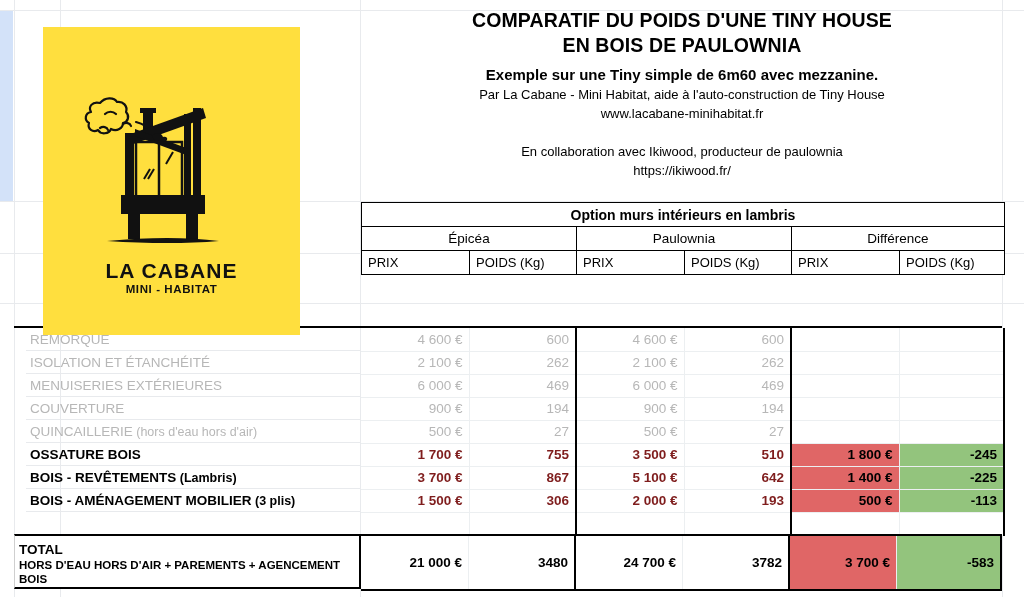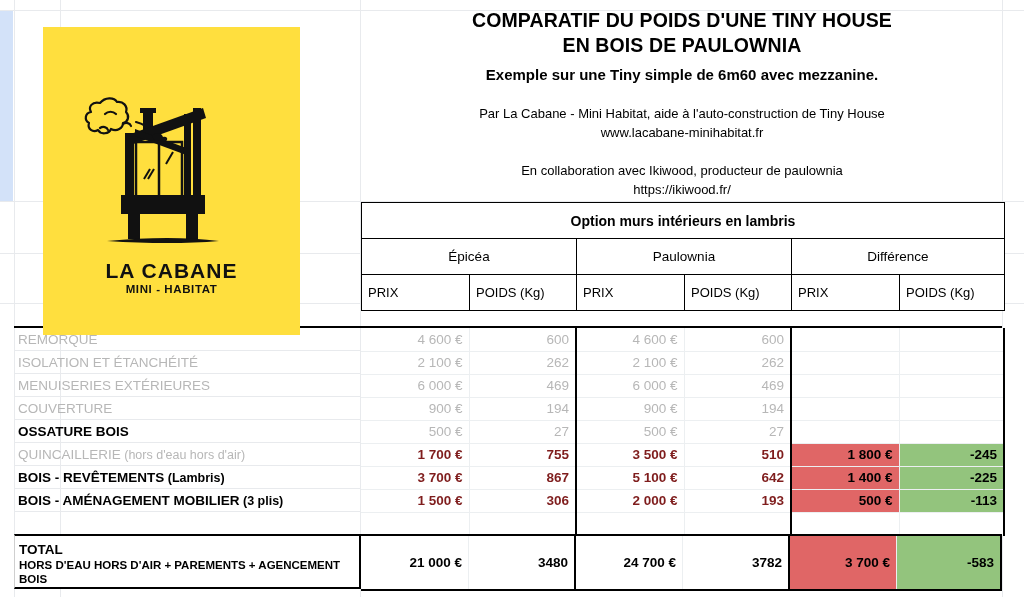--- a/index.html
+++ b/index.html
@@ -42,53 +42,53 @@
     position:absolute;left:362px;top:8px;width:640px;
     text-align:center;
   }
   .head .title{
     font-size:19.5px;font-weight:bold;line-height:25px;letter-spacing:.1px;
   }
   .head .subtitle{
     font-size:15px;font-weight:bold;line-height:21px;margin-top:6px;
   }
   .head .credit{
-    font-size:13px;line-height:19px;margin-top:19px;font-weight:normal;
+    font-size:13px;line-height:19px;font-weight:normal;
   }
   .head .credit2{
     font-size:13px;line-height:19px;margin-top:19px;font-weight:normal;
   }
 
   
   table.cmp{
     position:absolute;
     left:361px;top:202px;
     border-collapse:collapse;
     table-layout:fixed;
     font-size:13px;
   }
   table.cmp td{
     border:1px solid #000;
-    padding:6px 6px;
+    padding:0 6px;
     height:23px;
     vertical-align:middle;
     background:#fff;
   }
   td.opt{
     text-align:center;font-weight:bold;font-size:14px;height:52px;
   }
   td.grp{
     text-align:center;font-size:13.5px;height:43px;font-weight:normal;
   }
   td.sub{
     text-align:left;font-size:13px;height:24px;
   }
 
   
-  .labels{position:absolute;left:14px;top:328px;width:347px;}
+  .labels{position:absolute;left:14px;top:328px;width:347px;padding-left:12px;}
   .lbl{
     height:23px;line-height:23px;
     font-size:13.5px;
     color:#b7b7b7;
     white-space:nowrap;
     overflow:hidden;
     border-bottom:1px solid #e8eaed;
     padding-left:4px;
     box-sizing:border-box;
   }
@@ -253,22 +253,22 @@
       <td class="sub">POIDS (Kg)</td>
     </tr>
   </tbody>
     </table>
 
   <div class="labels" id="label-list">
       <div class="lbl dim"><span>REMORQUE</span></div>
       <div class="lbl dim"><span>ISOLATION ET ÉTANCHÉITÉ</span></div>
       <div class="lbl dim"><span>MENUISERIES EXTÉRIEURES</span></div>
       <div class="lbl dim"><span>COUVERTURE</span></div>
+      <div class="lbl dim"><span>QUINCAILLERIE</span><span class="sm"> (hors d'eau hors d'air)</span></div>
       <div class="lbl bold"><span>OSSATURE BOIS</span></div>
-      <div class="lbl dim"><span>QUINCAILLERIE</span><span class="sm"> (hors d'eau hors d'air)</span></div>
       <div class="lbl bold"><span>BOIS - REVÊTEMENTS</span><span class="sm"> (Lambris)</span></div>
       <div class="lbl bold"><span>BOIS - AMÉNAGEMENT MOBILIER</span><span class="sm"> (3 plis)</span></div>
       <div class="lbl dim"><span></span></div>
     </div>
 
   <table class="data" id="data-grid">
     <colgroup>
       <col style="width:108px">
         <col style="width:107px">
       <col style="width:108px">

